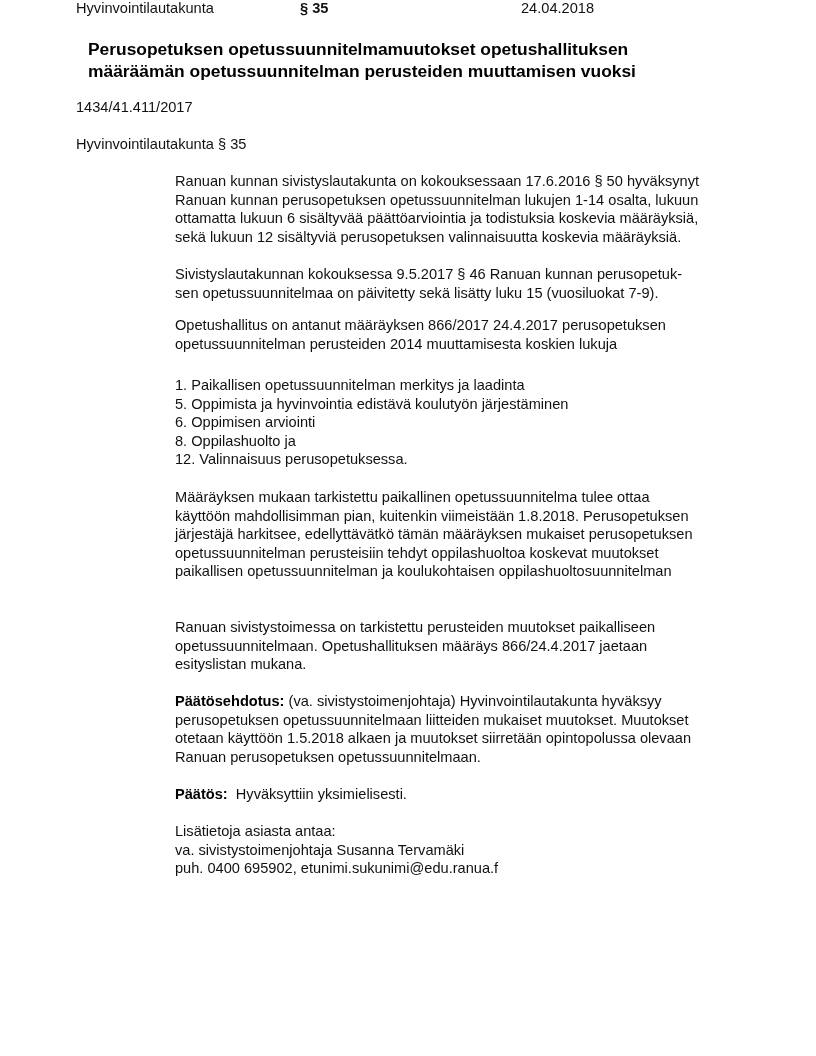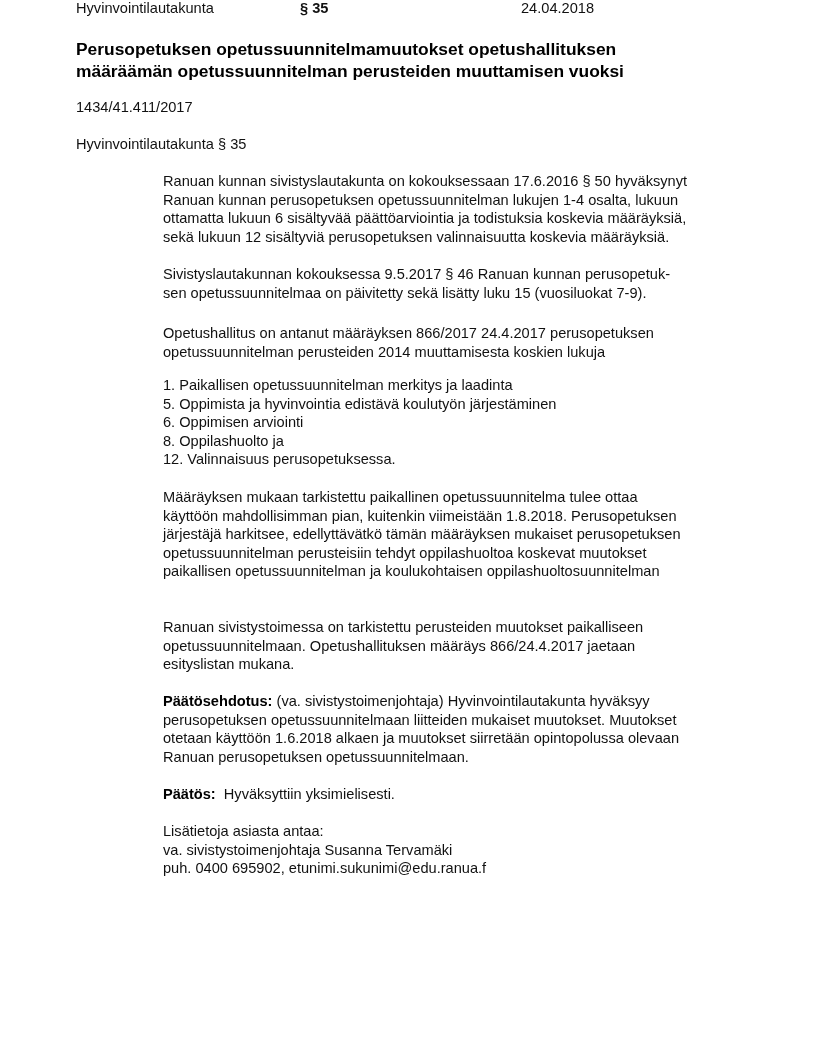--- a/index.html
+++ b/index.html
@@ -49,21 +49,21 @@
     .committee-ref {
       position: absolute;
       top: 135px;
       left: 76px;
     }
     .body-block {
       position: absolute;
       left: 163px;
       width: 600px;
     }
-    .line { display: block; white-space: nowrap; }
+    .line { display: block; white-space: nowrap; margin-left: 12px; }
     .label-u {
       font-weight: bold;
       color: #000;
     }
   </style>
 </head>
 <body>
 
 <div class="header-row">
   <span class="hdr-committee">Hyvinvointilautakunta</span>
@@ -75,31 +75,31 @@
   <span class="line">Perusopetuksen opetussuunnitelmamuutokset opetushallituksen</span>
   <span class="line">määräämän opetussuunnitelman perusteiden muuttamisen vuoksi</span>
 </div>
 
 <div class="diary-number">1434/41.411/2017</div>
 
 <div class="committee-ref">Hyvinvointilautakunta § 35</div>
 
 <div class="body-block" style="top:172px;">
   <span class="line">Ranuan kunnan sivistyslautakunta on kokouksessaan 17.6.2016 § 50 hyväksynyt</span>
-  <span class="line">Ranuan kunnan perusopetuksen opetussuunnitelman lukujen 1-4 osalta, lukuun</span>
+  <span class="line">Ranuan kunnan perusopetuksen opetussuunnitelman lukujen 1-14 osalta, lukuun</span>
   <span class="line">ottamatta lukuun 6 sisältyvää päättöarviointia ja todistuksia koskevia määräyksiä,</span>
   <span class="line">sekä lukuun 12 sisältyviä perusopetuksen valinnaisuutta koskevia määräyksiä.</span>
 </div>
 
 <div class="body-block" style="top:265px;">
   <span class="line">Sivistyslautakunnan kokouksessa 9.5.2017 § 46 Ranuan kunnan perusopetuk-</span>
   <span class="line">sen opetussuunnitelmaa on päivitetty sekä lisätty luku 15 (vuosiluokat 7-9).</span>
 </div>
 
-<div class="body-block" style="top:324px;">
+<div class="body-block" style="top:316px;">
   <span class="line">Opetushallitus on antanut määräyksen 866/2017 24.4.2017 perusopetuksen</span>
   <span class="line">opetussuunnitelman perusteiden 2014 muuttamisesta koskien lukuja</span>
 </div>
 
 <div class="body-block" style="top:376px;">
   <span class="line">1. Paikallisen opetussuunnitelman merkitys ja laadinta</span>
   <span class="line">5. Oppimista ja hyvinvointia edistävä koulutyön järjestäminen</span>
   <span class="line">6. Oppimisen arviointi</span>
   <span class="line">8. Oppilashuolto ja</span>
   <span class="line">12. Valinnaisuus perusopetuksessa.</span>
@@ -115,21 +115,21 @@
 
 <div class="body-block" style="top:618px;">
   <span class="line">Ranuan sivistystoimessa on tarkistettu perusteiden muutokset paikalliseen</span>
   <span class="line">opetussuunnitelmaan. Opetushallituksen määräys 866/24.4.2017 jaetaan</span>
   <span class="line">esityslistan mukana.</span>
 </div>
 
 <div class="body-block" style="top:692px;">
   <span class="line"><span class="label-u">Päätösehdotus:</span><span> (va. sivistystoimenjohtaja) Hyvinvointilautakunta hyväksyy</span></span>
   <span class="line">perusopetuksen opetussuunnitelmaan liitteiden mukaiset muutokset. Muutokset</span>
-  <span class="line">otetaan käyttöön 1.6.2018 alkaen ja muutokset siirretään opintopolussa olevaan</span>
+  <span class="line">otetaan käyttöön 1.5.2018 alkaen ja muutokset siirretään opintopolussa olevaan</span>
   <span class="line">Ranuan perusopetuksen opetussuunnitelmaan.</span>
 </div>
 
 <div class="body-block" style="top:785px;">
   <span class="line" style="white-space:pre;"><span class="label-u">Päätös:</span><span>  Hyväksyttiin yksimielisesti.</span></span>
 </div>
 
 <div class="body-block" style="top:822px;">
   <span class="line">Lisätietoja asiasta antaa:</span>
   <span class="line">va. sivistystoimenjohtaja Susanna Tervamäki</span>

